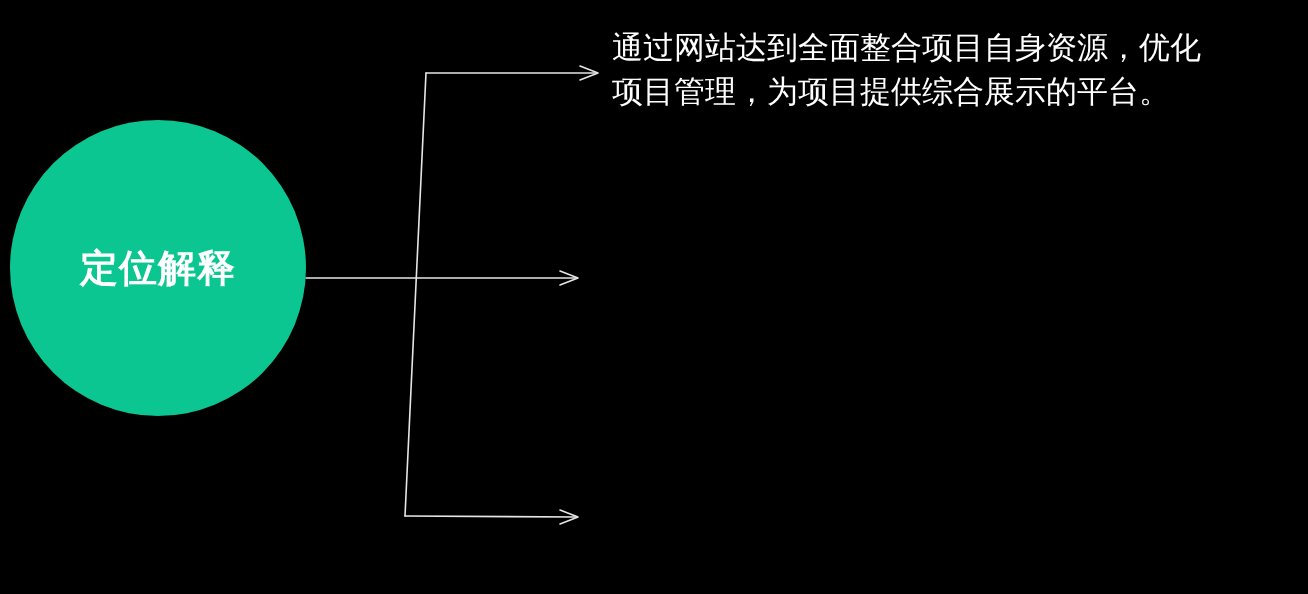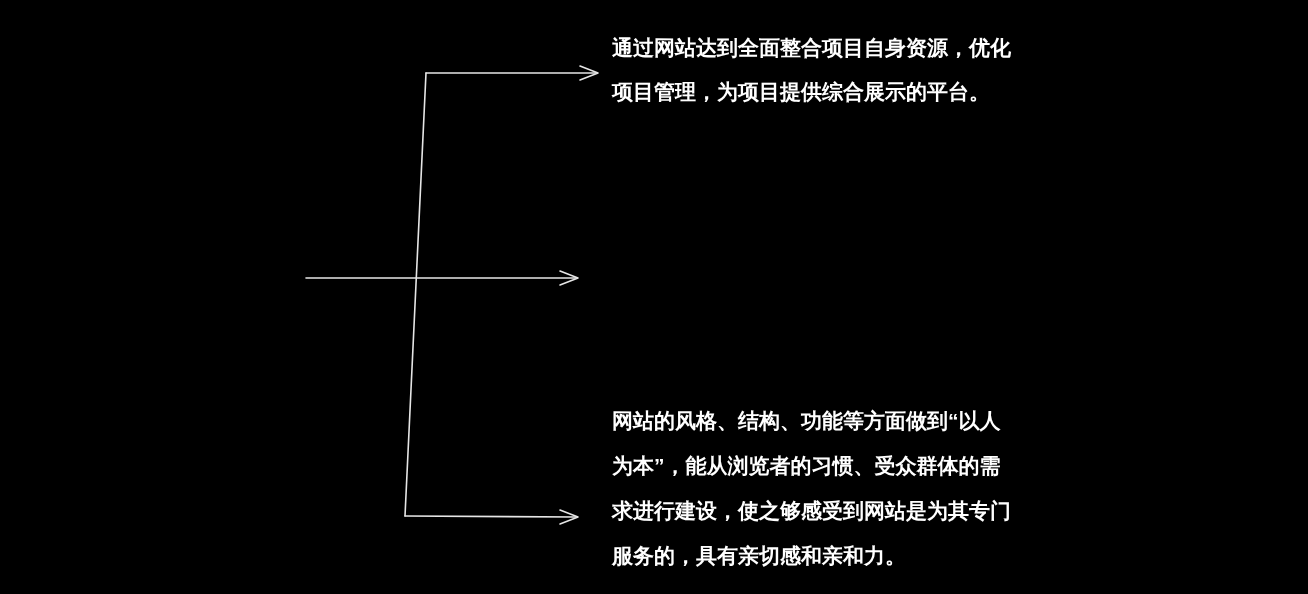--- a/index.html
+++ b/index.html
@@ -46,23 +46,23 @@
     color: #ffffff;
     font-size: 38px;
     font-weight: 700;
     letter-spacing: 1px;
   }
   .branch {
     position: absolute;
     left: 612px;
     width: 696px;
     color: #ffffff;
-    font-size: 21px;
+    font-size: 31px;
     line-height: 44px;
-    font-weight: 700;
+    font-weight: 400;
     white-space: pre;
   }
   .branch-1 { top: 26px; }
   .branch-2 { top: 212px; }
   .branch-3 { top: 398px; line-height: 45px; }
 </style>
 </head>
 <body>
 
 <div class="stage">
@@ -75,23 +75,22 @@
 
     <line x1="426" y1="73" x2="596" y2="73"></line>
 
     <line x1="405" y1="516" x2="576" y2="517"></line>
 
     <polyline points="580,66 598,73 580,80"></polyline>
     <polyline points="560,271 578,278 560,285"></polyline>
     <polyline points="560,510 578,517 560,524"></polyline>
   </svg>
 
+  <div class="root-node">
+    <span class="label">定位解释</span>
+  </div>
 
   <div class="branch branch-1">通过网站达到全面整合项目自身资源，优化
 项目管理，为项目提供综合展示的平台。</div>
 
 
-  <div class="branch branch-3">网站的风格、结构、功能等方面做到“以人
-为本”，能从浏览者的习惯、受众群体的需
-求进行建设，使之够感受到网站是为其专门
-服务的，具有亲切感和亲和力。</div>
 
 </div>
 
 </body></html>

